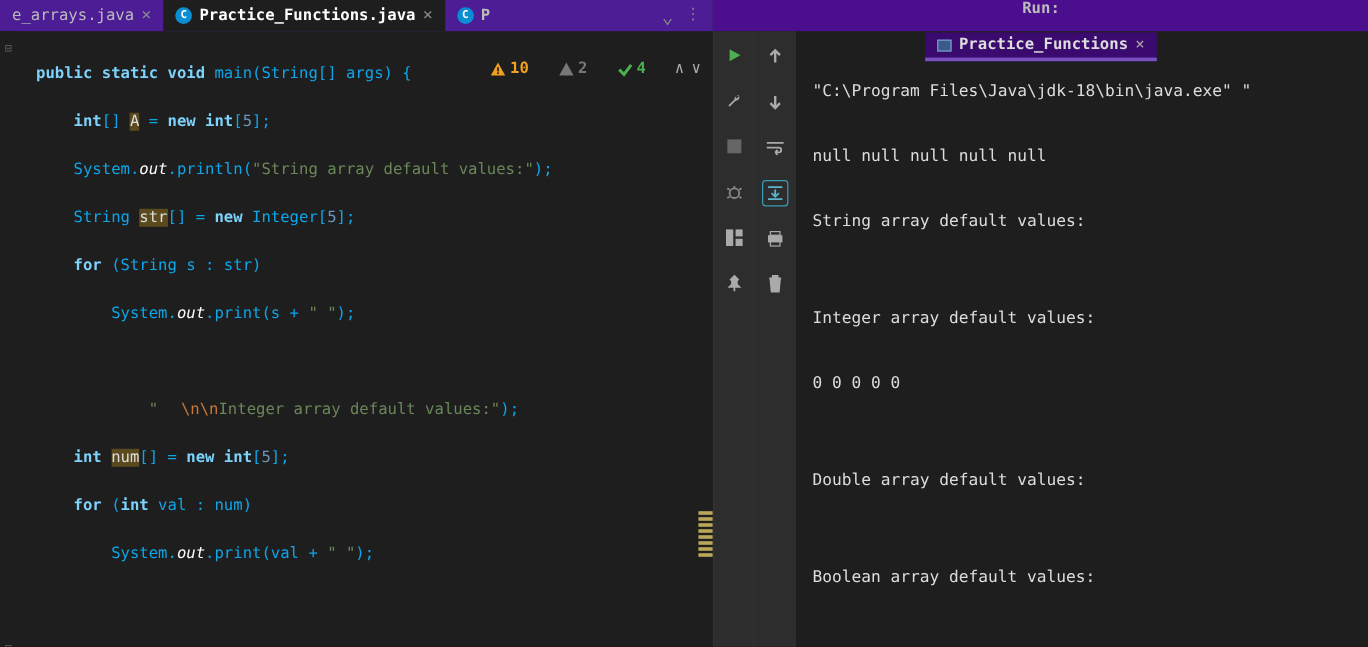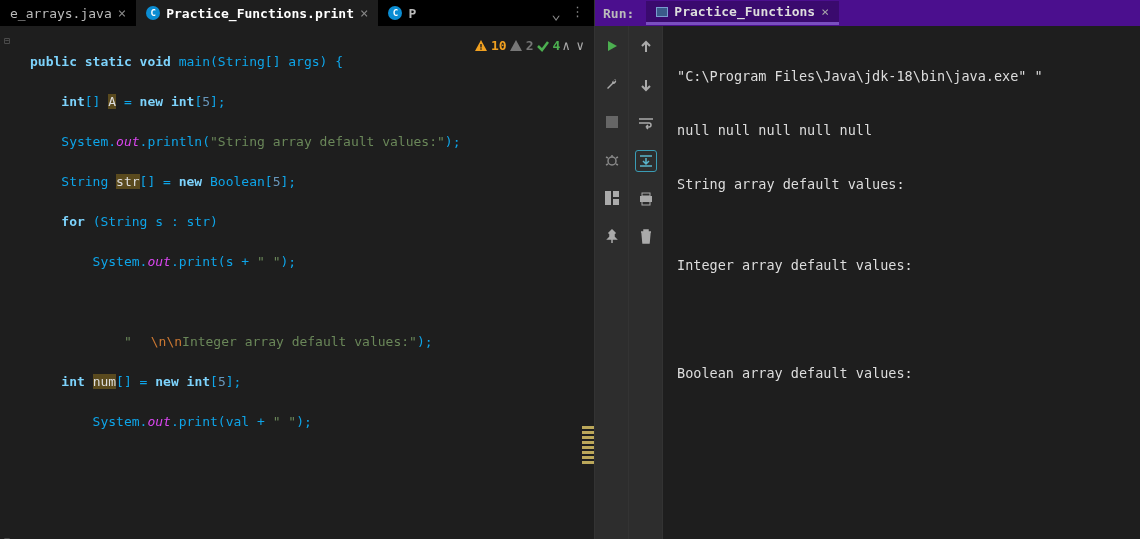--- a/index.html
+++ b/index.html
@@ -1,46 +1,46 @@
 <!DOCTYPE html>
 <html><head>
 <meta charset="utf-8">
 <style>
 * { margin:0; padding:0; box-sizing:border-box; }
 body { background:#1e1e1e; font-family:'Consolas','Monaco',monospace; font-size:13px; color:#ccc; overflow:hidden; width:1140px; height:539px; }
 .app { display:flex; height:539px; }
 .editor-pane { width:594px; display:flex; flex-direction:column; background:#1e1e1e; position:relative; }
-.tabs { height:26px; background:#000000; display:flex; align-items:center; overflow:hidden; }
+.tabs { height:26px; background:#4c1d95; display:flex; align-items:center; overflow:hidden; }
 .tab { display:flex; align-items:center; padding:0 10px; height:26px; color:#bbb; gap:6px; white-space:nowrap; }
 .tab.active { background:#1e1e1e; color:#fff; }
 .tab-icon { width:14px; height:14px; background:#0b8dd3; border-radius:50%; display:flex; align-items:center; justify-content:center; color:#fff; font-size:9px; font-weight:bold; }
 .tab-close { color:#888; font-size:14px; }
 .tabs-extra { margin-left:auto; display:flex; gap:10px; padding:0 10px; color:#888; }
 .code-area { flex:1; position:relative; overflow:hidden; }
-.inspections { position:absolute; top:12px; right:10px; display:flex; align-items:center; gap:2px; z-index:5; }
+.inspections { position:absolute; top:24px; right:10px; display:flex; align-items:center; gap:24px; z-index:5; }
 .insp { display:flex; align-items:center; gap:3px; font-size:13px; font-weight:bold; }
 .insp.warn { color:#f0a020; }
 .insp.weak { color:#777; }
 .insp.ok { color:#4caf50; }
 .nav-arrows { display:flex; gap:6px; color:#aaa; }
 .gutter { position:absolute; left:0; top:0; width:18px; height:100%; background:#1e1e1e; }
 .fold-marker { position:absolute; left:4px; color:#5a5a5a; font-size:10px; }
 .code { padding:6px 0 6px 20px; line-height:20px; white-space:pre; font-size:13px; }
 .line { height:20px; padding-left:10px; }
 .kw { color:#7dd3fc;font-weight:bold; }
 .str { color:#6a8759; }
 .num { color:#6897bb; }
-.field { color:#d946ef; font-style:italic; }
+.field { color:#ffffff; font-style:italic; }
 .varh { background:#5a4a1e; color:#ddd; }
 .plain { color:#0ea5e9; }
 .esc { color:#cc7832;margin-left:19px; }
 .minimap { position:absolute; right:0; top:400px; width:12px; }
 .mm-mark { background:#bba75a; height:3px; margin-bottom:2px; }
 .run-pane { flex:1; display:flex; flex-direction:column; background:#1e1e1e; border-left:1px solid #333; }
-.run-header { height:26px; background:#4b0f8e; display:flex; align-items:center; padding:0 8px; gap:12px; }
+.run-header { height:26px; background:#4b0f8e; display:flex; align-items:center; padding:0 8px; gap:12px;flex-direction:column; }
 .run-label { color:#bbb; font-weight:bold; }
 .run-tab { display:flex; align-items:center; gap:6px; background:#3a0a6e; padding:3px 10px; color:#ddd; border-bottom:3px solid #7a4fc0; }
 .run-tab-icon { width:12px; height:10px; border:1px solid #7a9cd0; background:#3a5a8a; }
 .run-body { flex:1; display:flex; }
 .run-toolbar { width:34px; background:#2d2d2d; display:flex; flex-direction:column; align-items:center; padding-top:10px; gap:18px; border-right:1px solid #333; }
 .rtbtn { width:20px; height:20px; display:flex; align-items:center; justify-content:center; color:#aaa; }
 .run-toolbar2 { width:34px; background:#2d2d2d; display:flex; flex-direction:column; align-items:center; padding-top:10px; gap:16px; border-right:1px solid #333; }
 .rt2btn { width:22px; height:22px; display:flex; align-items:center; justify-content:center; color:#aaa; }
 .rt2btn.active { border:1px solid #3a9cb5; border-radius:3px; color:#5ab5cc; }
 .console { flex:1; padding:10px 14px; color:#ddd; font-size:13.5px; line-height:27px; white-space:pre; font-family:'Consolas',monospace; }
@@ -52,21 +52,21 @@
 <div class="app">
 
   <div class="editor-pane">
     <div class="tabs">
       <div class="tab">
         <span>e_arrays.java</span>
         <span class="tab-close">×</span>
       </div>
       <div class="tab active">
         <span class="tab-icon">C</span>
-        <span style="font-weight:bold">Practice_Functions.print</span>
+        <span style="font-weight:bold">Practice_Functions.java</span>
         <span class="tab-close">×</span>
       </div>
       <div class="tab">
         <span class="tab-icon">C</span>
         <span style="font-weight:bold">P</span>
       </div>
       <div class="tabs-extra">
         <span style="font-size:16px">⌄</span>
         <span>⋮</span>
       </div>
@@ -102,26 +102,27 @@
 
       <div class="gutter">
         <span class="fold-marker" style="top:9px">⊟</span>
         <span class="fold-marker" style="top:509px">⊟</span>
       </div>
 
       <div class="code">
 <div class="line"><span class="kw">public static void </span><span class="plain">main</span><span class="plain">(String[] args) {</span></div>
 <div class="line"><span class="kw">    int</span><span class="plain">[] </span><span class="varh">A</span><span class="plain"> = </span><span class="kw">new int</span><span class="plain">[</span><span class="num">5</span><span class="plain">];</span></div>
 <div class="line"><span class="plain">    System.</span><span class="field">out</span><span class="plain">.println(</span><span class="str">"String array default values:"</span><span class="plain">);</span></div>
-<div class="line"><span class="plain">    String </span><span class="varh">str</span><span class="plain">[] = </span><span class="kw">new </span><span class="plain">Boolean[</span><span class="num">5</span><span class="plain">];</span></div>
+<div class="line"><span class="plain">    String </span><span class="varh">str</span><span class="plain">[] = </span><span class="kw">new </span><span class="plain">Integer[</span><span class="num">5</span><span class="plain">];</span></div>
 <div class="line"><span class="kw">    for </span><span class="plain">(String s : str)</span></div>
 <div class="line"><span class="plain">        System.</span><span class="field">out</span><span class="plain">.print(s + </span><span class="str">" "</span><span class="plain">);</span></div>
 <div class="line"><span></span></div>
 <div class="line"><span class="plain">            </span><span class="str">"</span><span class="esc">\n\n</span><span class="str">Integer array default values:"</span><span class="plain">);</span></div>
 <div class="line"><span class="kw">    int </span><span class="varh">num</span><span class="plain">[] = </span><span class="kw">new int</span><span class="plain">[</span><span class="num">5</span><span class="plain">];</span></div>
+<div class="line"><span class="kw">    for </span><span class="plain">(</span><span class="kw">int </span><span class="plain">val : num)</span></div>
 <div class="line"><span class="plain">        System.</span><span class="field">out</span><span class="plain">.print(val + </span><span class="str">" "</span><span class="plain">);</span></div>
 <div class="line"><span></span></div>
 
 
 
 
 
 
 
 
@@ -222,21 +223,23 @@
               <path d="M2 3h10M5 3V1h4v2M3 3l1 11h6l1-11" stroke="#aaa" stroke-width="1.5" fill="#aaa"></path>
             </svg>
           </span>
       </div>
       <div class="console">
 <div>"C:\Program Files\Java\jdk-18\bin\java.exe" "</div>
 <div>null null null null null</div>
 <div>String array default values:</div>
 <div></div>
 <div>Integer array default values:</div>
+<div>0 0 0 0 0</div>
 <div></div>
+<div>Double array default values:</div>
 <div></div>
 <div>Boolean array default values:</div>
 
 
 
       </div>
     </div>
   </div>
 
 </div>

